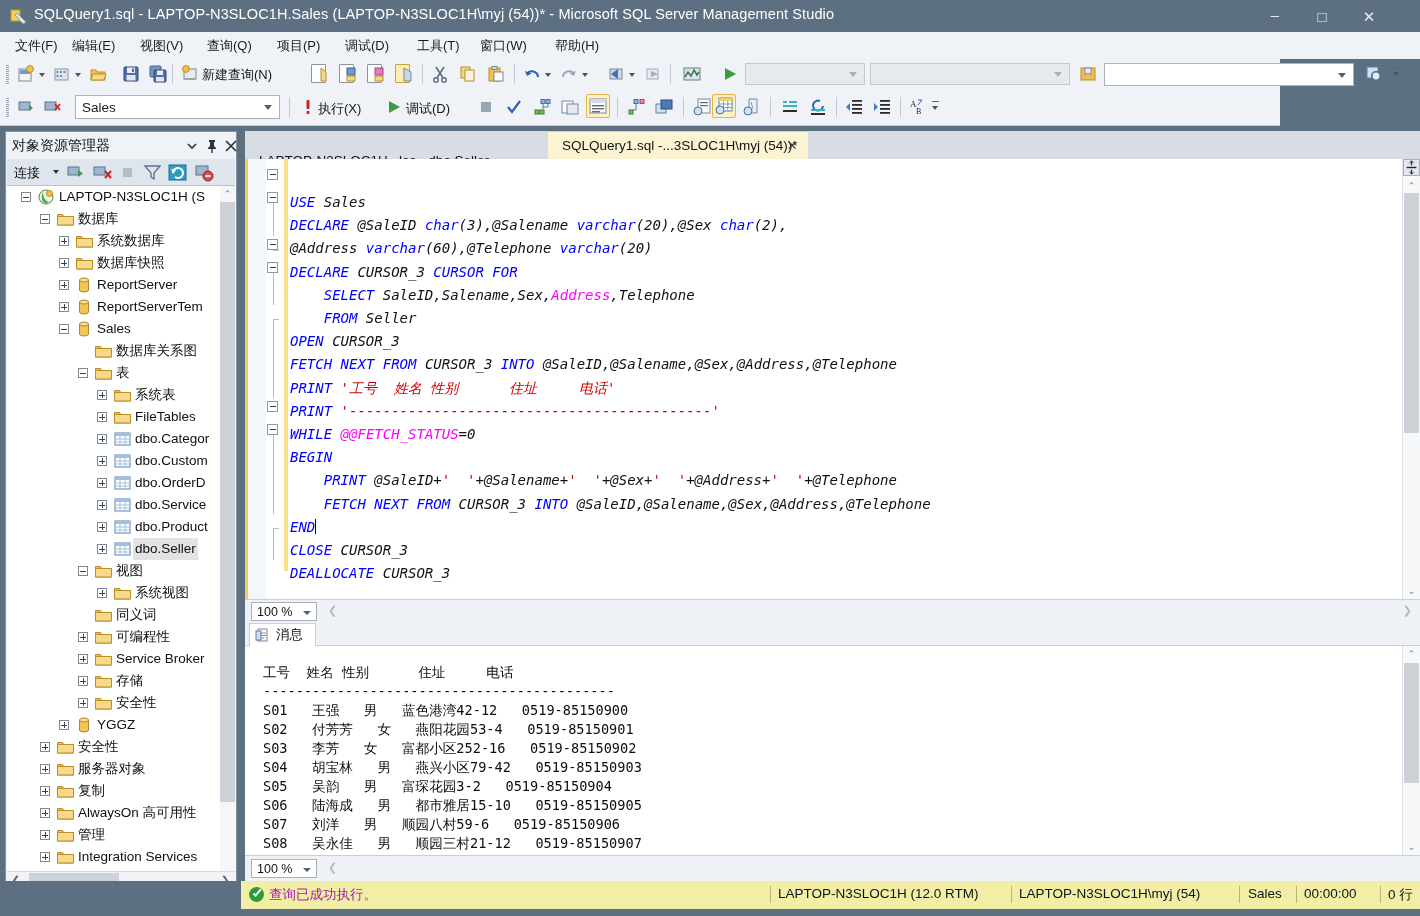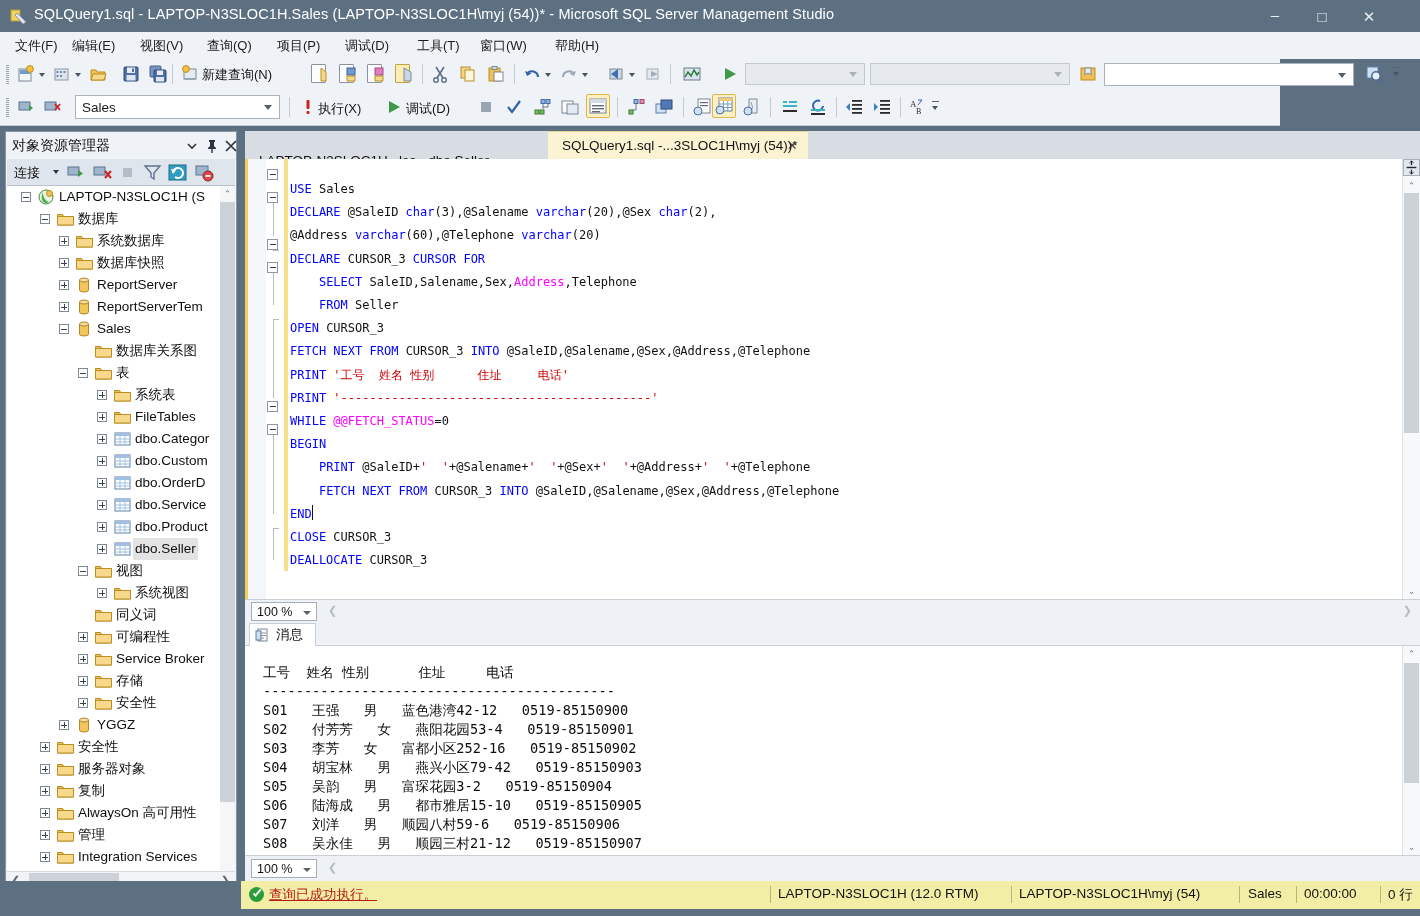--- a/index.html
+++ b/index.html
@@ -77,21 +77,21 @@
   #tabstrip{position:absolute;left:245px;top:131px;width:1175px;height:28px;background:#d8dde4;}
   .dtab{position:absolute;top:0;height:28px;font-size:13.5px;line-height:28px;white-space:nowrap;color:#131313;}
   #tab-designer{left:0;padding:16px 14px;background:#d8dde4;}
   #tab-query{left:303px;padding:0 10px 0 14px;background:#fcf3d2;border-top:1px solid #e3d49a;}
   #tab-close{position:absolute;right:9px;top:7px;width:13px;height:13px;color:#3c3c3c;font-size:13px;line-height:13px;text-align:center;}
 
   
   #editor{position:absolute;left:245px;top:159px;width:1175px;height:440px;background:#ffffff;border-left:3px solid #f3cf55;box-sizing:border-box;}
   #ed-selbar{position:absolute;left:0;top:0;width:18px;height:440px;background:#f4f7f9;}
   #ed-change{position:absolute;left:36px;top:0;width:4px;height:412px;background:#f8e08a;}
-  #ed-code{position:absolute;left:42px;top:7px;font-family:"DejaVu Sans Mono","Liberation Mono",monospace;font-size:12px;line-height:23.2px;white-space:pre;}
+  #ed-code{position:absolute;left:42px;top:18px;font-family:"DejaVu Sans Mono","Liberation Mono",monospace;font-size:14px;line-height:23.2px;white-space:pre;font-style:italic;}
   .k{color:#0000ff;} .f{color:#ff00ff;} .s{color:#cc0000;}
   .t{color:#111;} .n{color:#111;}
   .fold{position:absolute;left:19px;width:11px;height:11px;border:1px solid #8d98a4;background:#fff;box-sizing:border-box;}
   .fold::before{content:"";position:absolute;left:1.5px;top:4px;width:6px;height:1px;background:#353f4a;}
   .vline{position:absolute;left:24.5px;width:1px;background:#b4bcc5;}
   .vtick{position:absolute;left:24.5px;width:6px;height:1px;background:#b4bcc5;}
   .caret{display:inline-block;width:1px;height:15px;background:#111;vertical-align:-2px;}
 
   #ed-vscroll{position:absolute;right:0;top:0;width:17px;height:440px;background:#f7f8fa;border-left:1px solid #dfe3e8;}
   #ed-splitbtn{position:absolute;right:0;top:0;width:17px;height:17px;background:#e3e8ee;border:1px solid #a8b1bb;box-sizing:border-box;}
@@ -111,21 +111,21 @@
   #res-text{position:absolute;left:18px;top:26px;font-family:"DejaVu Sans Mono","Liberation Mono",monospace;font-size:13.6px;line-height:19px;white-space:pre;color:#0d0d0d;}
   #res-vscroll{position:absolute;right:0;top:23px;width:17px;height:209px;background:#f7f8fa;border-left:1px solid #dfe3e8;}
   #res-vthumb{position:absolute;left:1px;top:17px;width:15px;height:120px;background:#cdd2d8;}
   #res-zoombar{position:absolute;left:245px;top:855px;width:1175px;height:26px;background:#eef1f5;border-top:1px solid #c9cfd7;box-sizing:border-box;}
 
   
   #statusbar{position:absolute;left:241px;top:881px;width:1179px;height:28px;background:#f2eea6;}
   #sb-check{position:absolute;left:8px;top:6px;width:15px;height:15px;border-radius:50%;background:#2c9c3a;}
   #sb-check::after{content:"";position:absolute;left:3.5px;top:7px;width:4px;height:1.8px;background:#fff;transform:rotate(45deg);}
   #sb-check i{position:absolute;left:5.5px;top:3.5px;width:7px;height:1.8px;background:#fff;transform:rotate(-50deg);}
-  #sb-msg{position:absolute;left:28px;top:5px;font-size:13.5px;color:#b91c1c;white-space:nowrap;text-decoration:underline;}
+  #sb-msg{position:absolute;left:28px;top:5px;font-size:13.5px;color:#a21caf;white-space:nowrap;}
   .sbseg{position:absolute;top:5px;font-size:13.5px;color:#131313;white-space:nowrap;}
   .sbdiv{position:absolute;top:5px;width:1px;height:17px;background:#b9b577;}
   #bottomfill{position:absolute;left:0;top:881px;width:241px;height:35px;background:#5d7082;}
   #rightfill{position:absolute;left:0;top:909px;width:1420px;height:7px;background:#5d7082;}
 </style>
 </head>
 <body>
 
 <div class="app">
 

